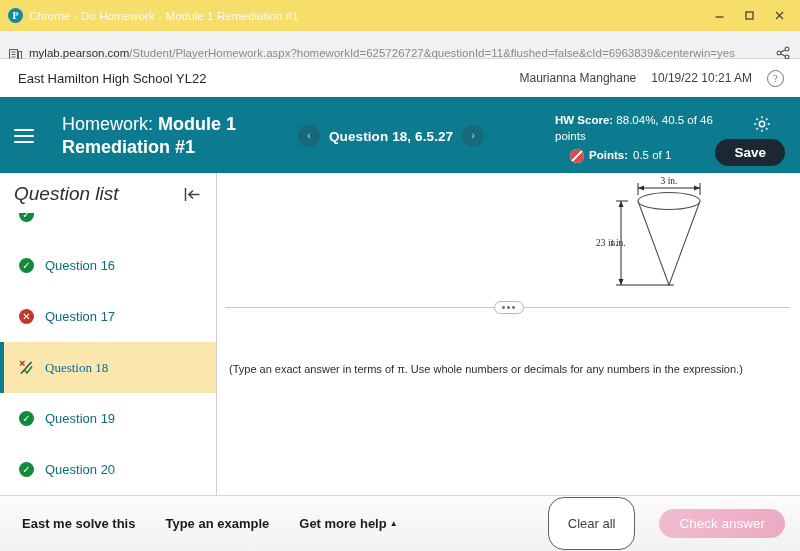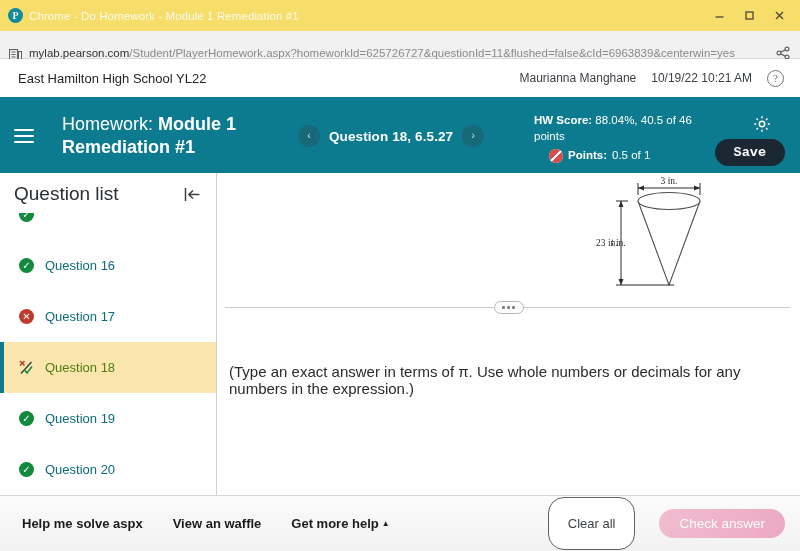--- a/index.html
+++ b/index.html
@@ -191,21 +191,21 @@
   }
   .qnav-label {
     font-size: 13.5px;
     font-weight: bold;
     white-space: nowrap;
     letter-spacing: 0.1px;
   }
 
   .score-block {
     position: absolute;
-    left: 534px;
+    left: 555px;
     top: 14px;
     width: 190px;
     font-size: 11.5px;
     line-height: 1.35;
   }
   .score-line b { font-weight: bold; }
   .pts-line {
     display: flex;
     align-items: center;
     gap: 5px;
@@ -238,21 +238,21 @@
     position: absolute;
     right: 15px;
     top: 40px;
     background: #1b2733;
     color: #ffffff;
     font-size: 13.5px;
     font-weight: bold;
     border: none;
     border-radius: 16px;
     padding: 6px 19px;
-    font-family: Liberation Mono, monospace;
+    font-family: Liberation Sans, sans-serif;
     cursor: pointer;
   }
 
   
   .bodyrow {
     flex: 1 1 auto;
     display: flex;
     min-height: 0;
     background: #fff;
     border-bottom: 1px solid #d7d7d7;
@@ -266,20 +266,21 @@
     display: flex;
     flex-direction: column;
     background: #ffffff;
     overflow: hidden;
   }
   .sidebar-head {
     display: flex;
     align-items: center;
     padding: 10px 14px 8px 14px;
     flex: 0 0 auto;
+    font-style: italic;
   }
   .sidebar-title {
     font-size: 19px;
     color: #2b2f33;
     font-weight: 400;
   }
   .collapse-icon {
     margin-left: auto;
     color: #3c4043;
     width: 19px; height: 19px;
@@ -331,21 +332,21 @@
     line-height: 1;
   }
   .badge-partial {
     width: 17px; height: 17px;
     position: relative;
   }
   .qlabel {
     font-size: 13px;
     color: #0d6b7d;
   }
-  .qitem.active .qlabel { color: #4d7c0f; }
+  .qitem.active .qlabel { color: #0369a1; font-family: Liberation Serif, serif; }
 
   
   .qpane {
     flex: 1 1 auto;
     position: relative;
     background: #ffffff;
     overflow: hidden;
   }
   .qtext {
     position: absolute;
@@ -425,21 +426,21 @@
     display: flex;
     align-items: center;
     justify-content: center;
     font-size: 8px;
     color: #1b1b1b;
   }
   .hint-line {
     position: absolute;
     left: 12px;
     top: 190px;
-    font-size: 15px;
+    font-size: 11px;
     color: #2b2b2b;
   }
 
   
   .footer {
     height: 55px;
     flex: 0 0 auto;
     background: linear-gradient(#fbfbfb, #f2f2f2);
     display: flex;
     align-items: center;
@@ -686,22 +687,22 @@
           <i></i>
       </div>
 
 
       <div class="hint-line">(Type an exact answer in terms of π. Use whole numbers or decimals for any numbers in the expression.)</div>
 
     </div>
   </div>
 
   <div class="footer">
-    <div class="footer-link">Help me solve aspx</div>
-    <div class="footer-link">View an waffle</div>
+    <div class="footer-link">East me solve this</div>
+    <div class="footer-link">Type an example</div>
     <div class="footer-link">
       <span>Get more help</span><span class="caret-up">▲</span>
     </div>
     <div class="footer-right">
       <button class="clear-btn">Clear all</button>
       <button class="check-btn">Check answer</button>
     </div>
   </div>
 
 </div>

